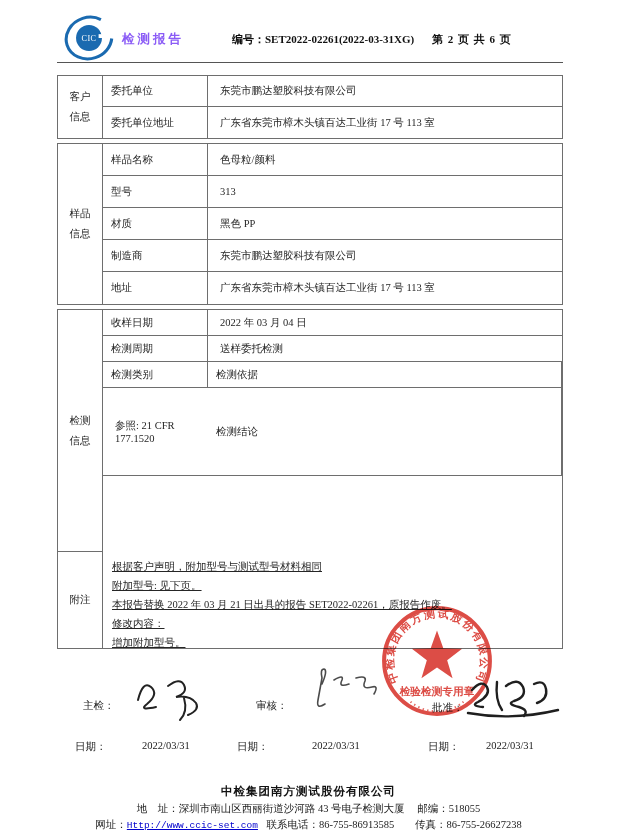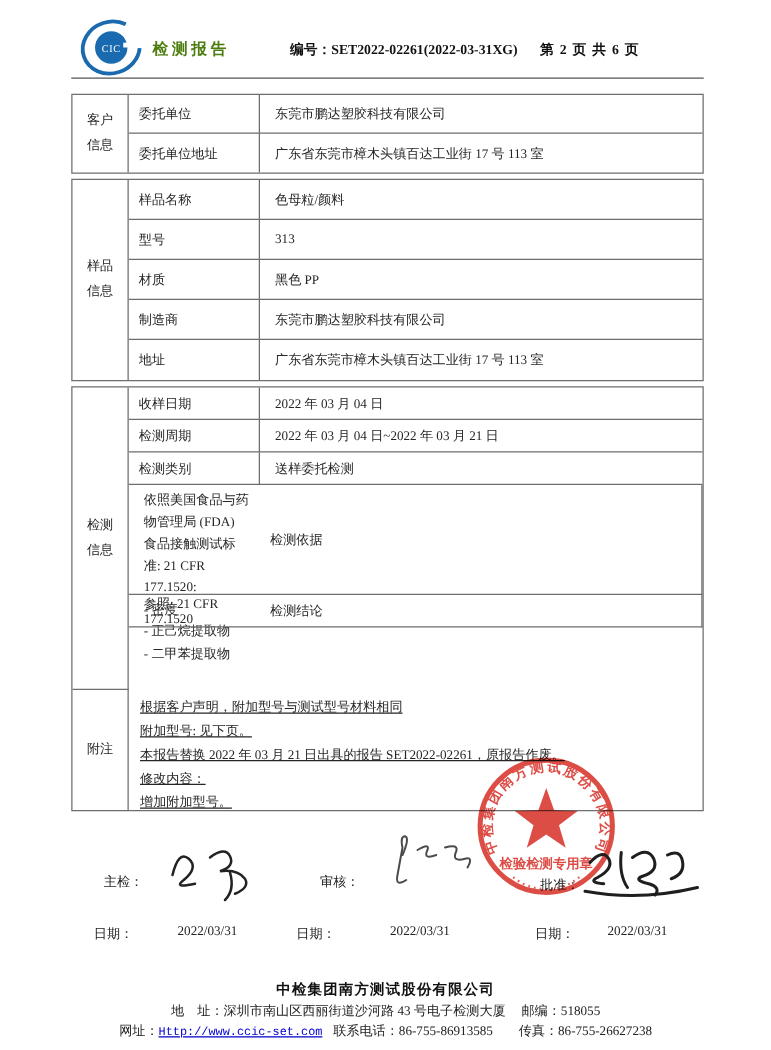--- a/index.html
+++ b/index.html
@@ -6,21 +6,21 @@
   body{
     width:617px;height:840px;background:#ffffff;
     font-family:"Liberation Serif","DejaVu Serif",serif;
     color:#262626;font-size:10.5px;
     position:relative;overflow:hidden;
   }
   .page{position:absolute;left:0;top:0;width:617px;height:672px;}
 
   
   .logo{position:absolute;left:62px;top:14px;width:54px;height:48px;}
-  .hdr-title{position:absolute;left:122px;top:31px;font-weight:bold;font-size:12.5px;letter-spacing:3px;color:#4d7c0f;}
+  .hdr-title{position:absolute;left:122px;top:31px;font-weight:bold;font-size:12.5px;letter-spacing:3px;color:#8b5cf6;}
   .hdr-no{position:absolute;left:232px;top:32px;font-weight:bold;font-size:11px;color:#111;}
   .hdr-page{position:absolute;left:432px;top:32px;font-weight:bold;font-size:11px;letter-spacing:1px;color:#111;}
   .hdr-rule{position:absolute;left:57px;top:62px;width:506px;border-top:1.5px solid #555;}
 
   
   .tables{position:absolute;left:57px;top:75px;width:506px;}
   .tbl{display:grid;grid-template-columns:45px 105px 354px;border:1px solid #6e6e6e;margin-bottom:4px;background:#fff;}
   .cell{border-right:1px solid #6e6e6e;border-bottom:1px solid #6e6e6e;display:flex;align-items:center;box-sizing:border-box;}
   .cell.noR{border-right:none;}
   .cell.noB{border-bottom:none;}
@@ -94,30 +94,22 @@
       <div class="cell val noR noB">广东省东莞市樟木头镇百达工业街 17 号 113 室</div>
     </div>
 
     <div class="tbl" style="grid-template-rows:26px 26px 26px 88px 26px 50px 96px;">
       <div class="cell sec" style="grid-row:1 / span 6;">
           <span>检测信息</span>
         </div>
       <div class="cell lbl">收样日期</div>
       <div class="cell val noR">2022 年 03 月 04 日</div>
       <div class="cell lbl">检测周期</div>
-      <div class="cell val noR">2022 年 03 月 04 日~2022 年 03 月 21 日</div>
+      <div class="cell val noR">送样委托检测</div>
       <div class="cell lbl">检测类别</div>
-      <div class="cell val noR">送样委托检测</div>
-      <div class="cell multi noR">
-        <div>依照美国食品与药物管理局 (FDA) 食品接触测试标准: 21 CFR</div>
-        <div>177.1520:</div>
-        <div>- 密度</div>
-        <div>- 正己烷提取物</div>
-        <div>- 二甲苯提取物</div>
-      </div>
       <div class="cell lbl">检测依据</div>
       <div class="cell val noR">参照: 21 CFR 177.1520</div>
       <div class="cell lbl">检测结论</div>
 
       <div class="cell sec noB" style="grid-row:7;">
           <span>附注</span>
         </div>
       <div class="cell notes-cell noR noB" style="grid-column:2 / span 2;grid-row:7;">
         <div>根据客户声明，附加型号与测试型号材料相同</div>
         <div>附加型号: 见下页。</div>

